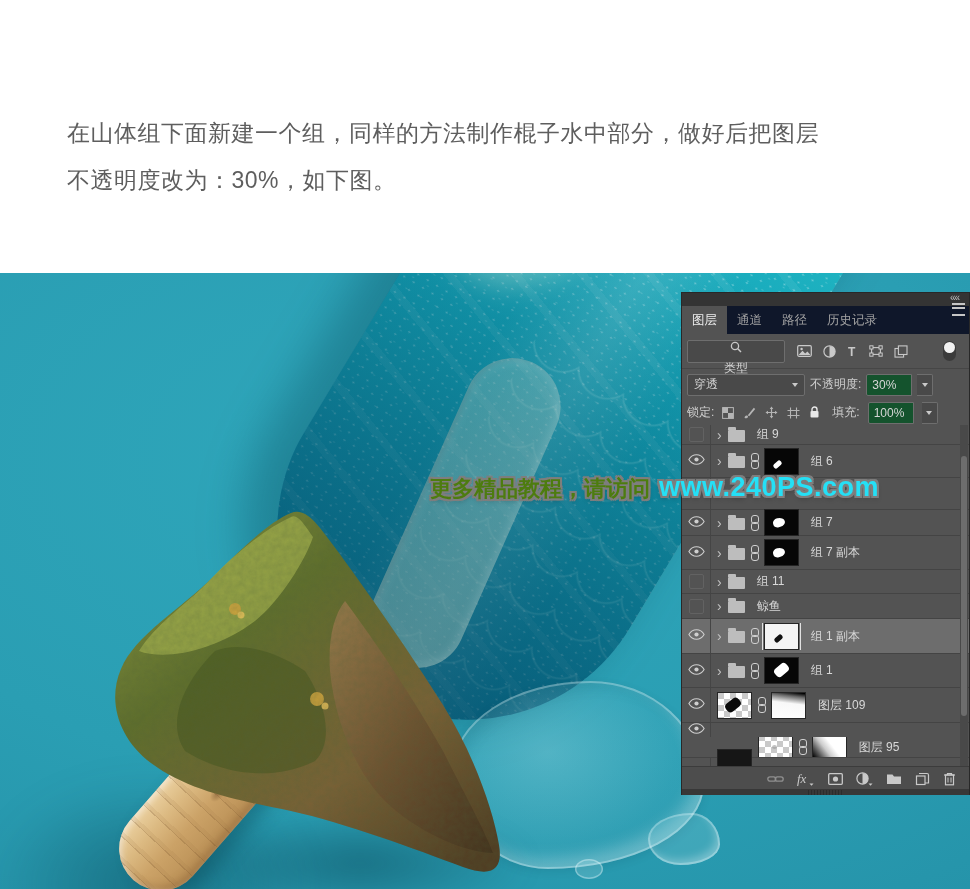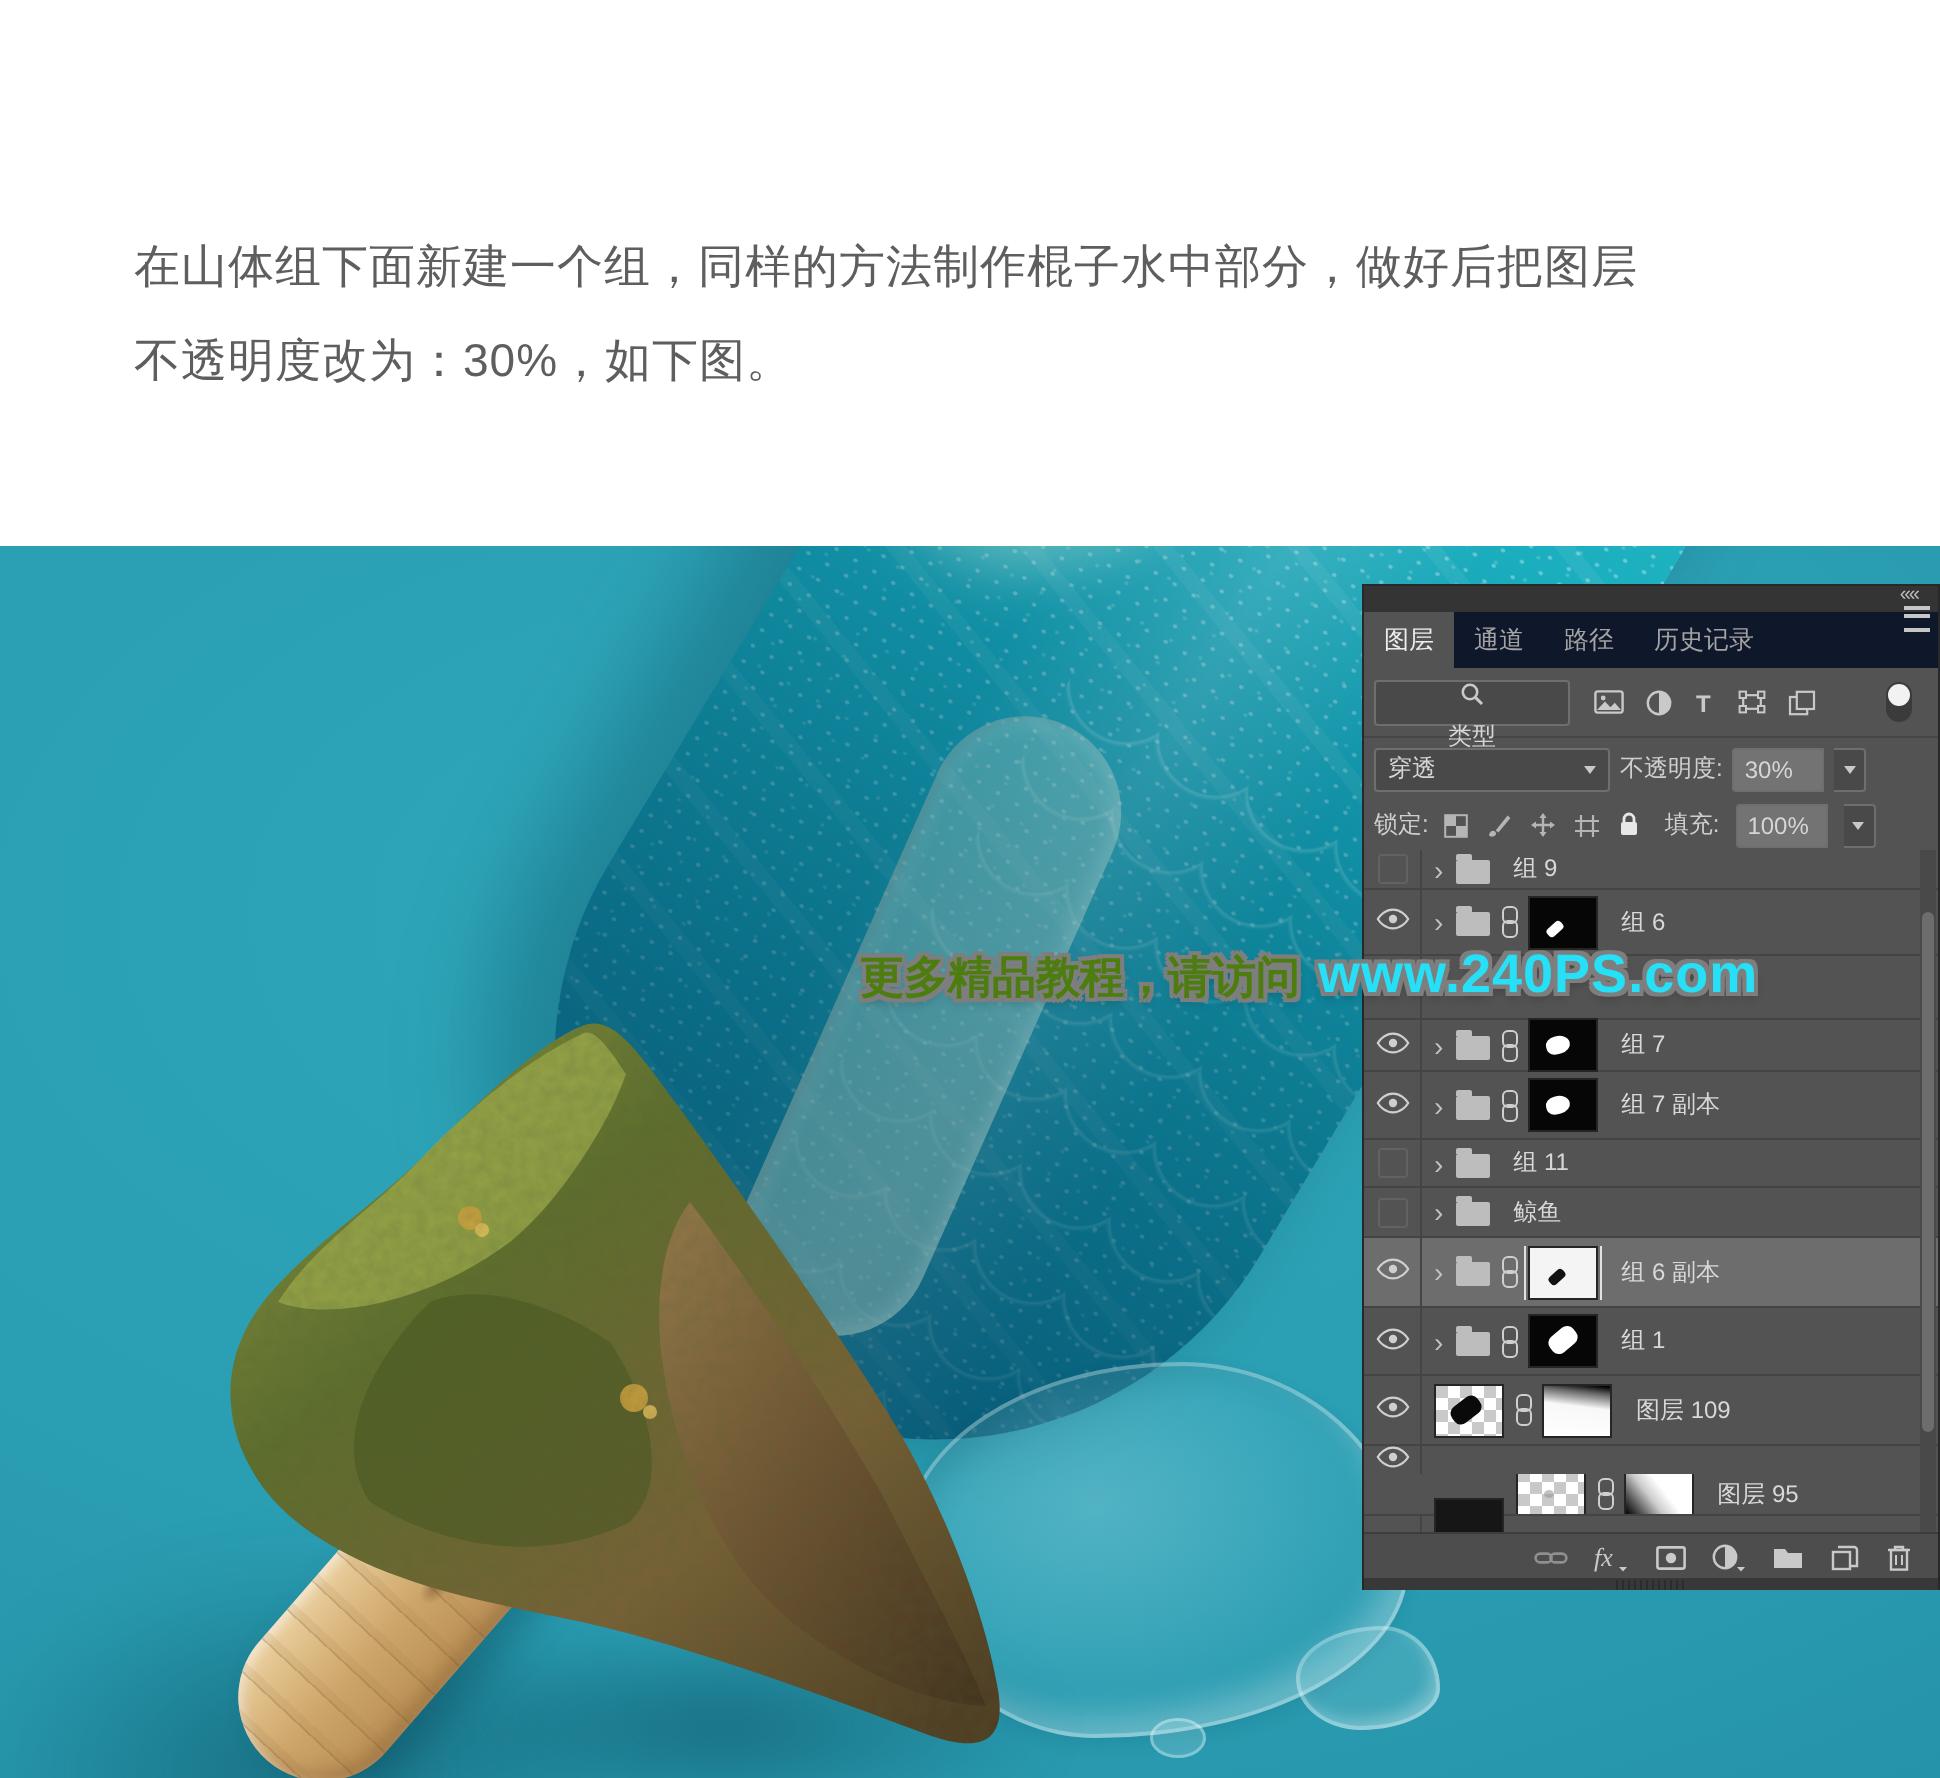--- a/index.html
+++ b/index.html
@@ -110,21 +110,21 @@
   .ftoggle{margin-left:auto;margin-right:8px;width:13px;height:20px;border-radius:7px;background:#3b3b3b;
        position:relative;cursor:pointer;flex:none;}
   .ftoggle::before{content:"";position:absolute;left:1px;top:1px;width:11px;height:11px;border-radius:50%;background:#f2f2f2;}
 
   .p-blend{top:76px;height:31px;padding:0 5px;gap:5px;}
   .modebox{display:flex;align-items:center;width:104px;height:20px;padding:0 6px;
        background:#494949;border:1px solid #6e6e6e;border-radius:2px;cursor:pointer;gap:12px;}
   .modebox .lbl{flex:1;}
   .plabel{color:#cfcfcf;}
   .valbox{display:flex;align-items:center;justify-content:flex-start;width:34px;height:20px;padding:0 5px;
-       background:#737373;border:1px solid #6e6e6e;border-radius:2px 0 0 2px;cursor:text;}
+       background:#14532d;border:1px solid #6e6e6e;border-radius:2px 0 0 2px;cursor:text;}
   .dropbtn{display:flex;align-items:center;justify-content:center;width:15px;height:20px;
        background:#494949;border:1px solid #6e6e6e;border-left:none;border-radius:0 2px 2px 0;cursor:pointer;}
 
   .p-lock{top:107px;height:25px;border-bottom:1px solid #464646;padding:0 5px;gap:8px;}
   .licons{display:flex;align-items:center;gap:9px;}
   .licons span{display:flex;cursor:pointer;}
   .p-lock .plabel.fill{margin-left:4px;}
 
   .p-list{position:absolute;left:0;top:132px;width:100%;height:341px;overflow:hidden;}
   .p-row{display:flex;align-items:center;border-bottom:1px solid #444444;box-sizing:border-box;
@@ -447,21 +447,21 @@
                 <circle cx="8.5" cy="5.5" r="2.1" fill="#cfcfcf"></circle>
               </svg></span>
           </div>
           <div class="row-main">
             <span class="chev">›</span>
             <span class="folder"></span>
             <span class="chain"></span>
             <div class="thumb t-white sel-mask">
               <i class="mk mk-dash-b"></i>
             </div>
-            <span class="row-label">组 6 副本</span>
+            <span class="row-label">组 1 副本</span>
           </div>
         </div>
         <div class="p-row" style="height: 34px;">
           <div class="eye-cell">
             <span><svg width="17" height="11" viewBox="0 0 17 11">
                 <path d="M8.5 0.8 C4.8 0.8 2 3.6 0.9 5.5 C2 7.4 4.8 10.2 8.5 10.2 C12.2 10.2 15 7.4 16.1 5.5 C15 3.6 12.2 0.8 8.5 0.8 Z" fill="none" stroke="#cfcfcf" stroke-width="1.1"></path>
                 <circle cx="8.5" cy="5.5" r="2.1" fill="#cfcfcf"></circle>
               </svg></span>
           </div>
           <div class="row-main">

